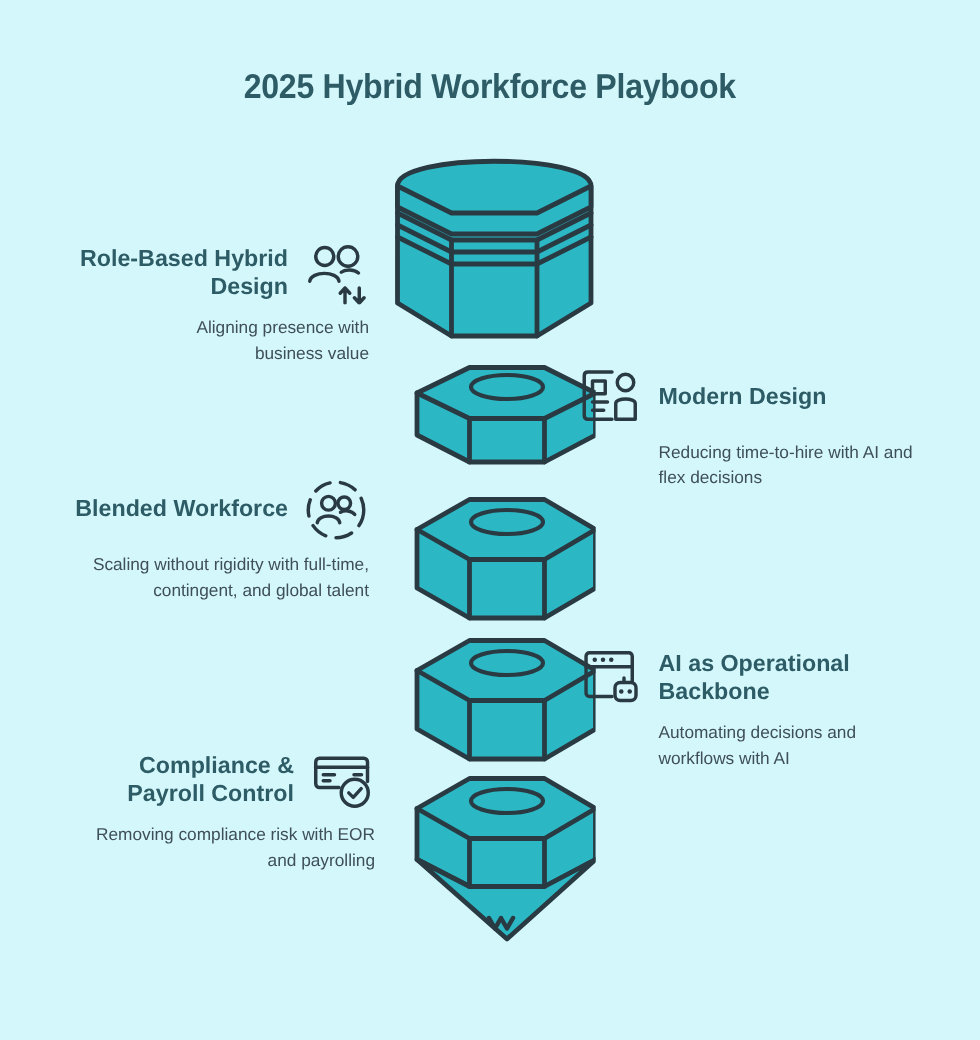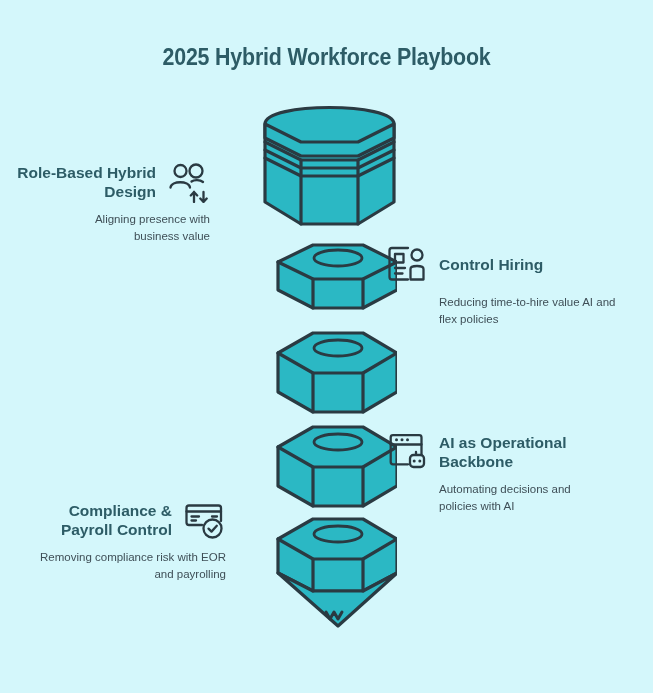--- a/index.html
+++ b/index.html
@@ -43,20 +43,21 @@
   .pencil-stack svg {
     display: block;
   }
 
   
   .item {
     position: absolute;
   }
   .item-left {
     text-align: right;
+    margin-left: 36px;
   }
   .item-right {
     text-align: left;
   }
   .item-head {
     display: flex;
     align-items: center;
     gap: 10px;
   }
   .item-left .item-head {
@@ -90,21 +91,21 @@
   }
   .icon-wrap svg {
     display: block;
   }
 
   
   #item-1 { left: 0px;   top: 160px; width: 210px; }
   #item-2 { left: 385px; top: 243px; width: 250px; }
   #item-3 { left: 0px;   top: 318px; width: 210px; }
   #item-4 { left: 385px; top: 406px; width: 250px; margin-top: 24px; }
-  #item-5 { left: 16px;   top: 498px; width: 210px; }
+  #item-5 { left: 4px;   top: 498px; width: 210px; }
 
   #item-1 .item-desc { padding-left: 60px; }
   #item-3 .item-desc { padding-left: 18px; }
   #item-5 .item-desc { padding-left: 10px; text-align: right; }
   #item-2 .item-desc { padding-left: 54px; padding-right: 10px; }
   #item-4 .item-desc { padding-left: 54px; padding-right: 30px; }
 </style>
 </head>
 <body>
 
@@ -196,46 +197,63 @@
         <svg width="42" height="42" viewBox="0 0 42 42" xmlns="http://www.w3.org/2000/svg">
           <g fill="none" stroke="#2a3a42" stroke-width="2.3" stroke-linecap="round" stroke-linejoin="round">
             <path d="M 22 4 L 6 4 C 4.5 4 3.5 5 3.5 6.5 L 3.5 33 C 3.5 34.5 4.5 35.5 6 35.5 L 22 35.5"></path>
             <rect x="9" y="10" width="8.5" height="8.5"></rect>
             <path d="M 9 24 L 19 24 M 9 29.5 L 16.5 29.5"></path>
             <circle cx="31" cy="11" r="5.5"></circle>
             <path d="M 24.5 35.5 L 24.5 25 C 24.5 21 37.5 21 37.5 25 L 37.5 35.5 Z"></path>
           </g>
         </svg>
       </span>
-      <span class="item-title">Control Hiring</span>
-    </div>
-    <div class="item-desc">Reducing time-to-hire value AI and flex policies</div>
-  </div>
-
+      <span class="item-title">Modern Design</span>
+    </div>
+    <div class="item-desc">Reducing time-to-hire with AI and flex decisions</div>
+  </div>
+
+  <div class="item item-left" id="item-3">
+    <div class="item-head">
+      <span class="icon-wrap">
+        <svg width="42" height="42" viewBox="0 0 42 42" xmlns="http://www.w3.org/2000/svg">
+          <g fill="none" stroke="#2a3a42" stroke-width="2.3" stroke-linecap="round" stroke-linejoin="round">
+            <circle cx="21" cy="21" r="18.5" stroke-dasharray="11 7"></circle>
+            <circle cx="16" cy="16.5" r="4.6"></circle>
+            <circle cx="26.5" cy="16.5" r="4.2"></circle>
+            <path d="M 8.5 29.5 C 9.2 23.5 22.8 23.5 23.5 29.5"></path>
+            <path d="M 24 22.5 C 26.5 21 31.5 21.2 33.5 24"></path>
+          </g>
+        </svg>
+      </span>
+      <span class="item-title">Blended Workforce</span>
+    </div>
+    <div class="item-desc">Scaling without rigidity with full-time, contingent, and global talent</div>
+  </div>
 
   <div class="item item-right" id="item-4">
     <div class="item-head">
       <span class="icon-wrap">
         <svg width="42" height="42" viewBox="0 0 42 42" xmlns="http://www.w3.org/2000/svg">
           <g fill="none" stroke="#2a3a42" stroke-width="2.3" stroke-linecap="round" stroke-linejoin="round">
             <path d="M 35.5 24 L 35.5 6.5 C 35.5 5.2 34.5 4.2 33.2 4.2 L 7 4.2 C 5.7 4.2 4.7 5.2 4.7 6.5 L 4.7 31 C 4.7 32.3 5.7 33.3 7 33.3 L 22 33.3"></path>
             <path d="M 4.7 13.5 L 35.5 13.5"></path>
             <circle cx="10.5" cy="8.8" r="1.5" fill="#2a3a42" stroke="none"></circle>
             <circle cx="16" cy="8.8" r="1.5" fill="#2a3a42" stroke="none"></circle>
             <circle cx="21.5" cy="8.8" r="1.5" fill="#2a3a42" stroke="none"></circle>
             <path d="M 30 24 L 30 21"></path>
             <rect x="24" y="24" width="14" height="12" rx="3.5" fill="#d4f7fb"></rect>
             <circle cx="28.2" cy="30" r="1.5" fill="#2a3a42" stroke="none"></circle>
             <circle cx="33.8" cy="30" r="1.5" fill="#2a3a42" stroke="none"></circle>
           </g>
         </svg>
       </span>
       <span class="item-title">AI as Operational Backbone</span>
     </div>
-    <div class="item-desc">Automating decisions and policies with AI</div>
+    <div class="item-desc">Automating decisions and workflows with AI</div>
   </div>
 
   <div class="item item-left" id="item-5">
     <div class="item-head">
       <span class="icon-wrap">
         <svg width="42" height="42" viewBox="0 0 42 42" xmlns="http://www.w3.org/2000/svg">
           <g fill="none" stroke="#2a3a42" stroke-width="2.3" stroke-linecap="round" stroke-linejoin="round">
             <path d="M 38 22 L 38 9 C 38 7.6 36.9 6.5 35.5 6.5 L 6 6.5 C 4.6 6.5 3.5 7.6 3.5 9 L 3.5 23.5 C 3.5 24.9 4.6 26 6 26 L 19 26"></path>
             <path d="M 3.5 12.5 L 38 12.5"></path>
             <path d="M 8.5 17.5 L 16 17.5 M 8.5 21.5 L 13 21.5"></path>

